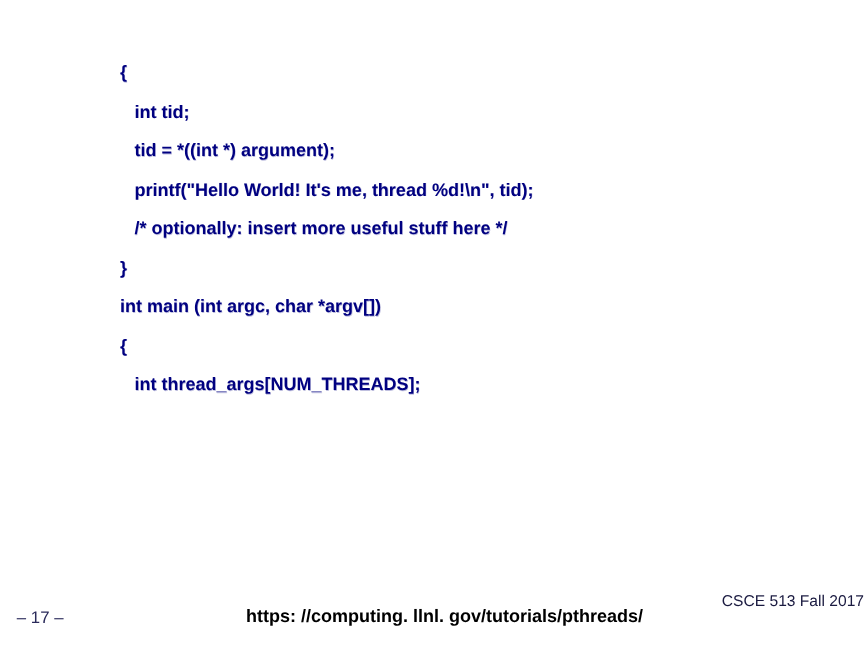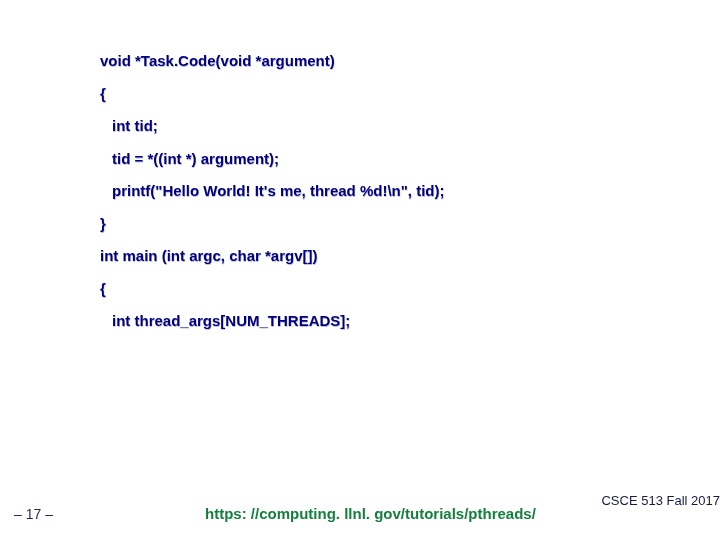--- a/index.html
+++ b/index.html
@@ -39,40 +39,40 @@
     .page-num {
       position: absolute;
       left: 14px;
       bottom: 0;
     }
     .url {
       position: absolute;
       left: 205px;
       bottom: 0;
       font-weight: bold;
-      color: #15803d;
+      color: #000000;
       font-size: 15px;
     }
     .course {
       position: absolute;
       right: 0;
       bottom: 14px;
       font-size: 13px;
       color: #1a1a40;
     }
   </style>
 </head>
 <body>
 
 <div class="content">
-  <div class="code-line">void *Task.Code(void *argument)</div>
   <div class="code-line">{</div>
   <div class="code-line indented">int tid;</div>
   <div class="code-line indented">tid = *((int *) argument);</div>
   <div class="code-line indented">printf("Hello World! It's me, thread %d!\n", tid);</div>
+  <div class="code-line indented">/* optionally: insert more useful stuff here */</div>
   <div class="code-line">}</div>
   <div class="code-line">int main (int argc, char *argv[])</div>
   <div class="code-line">{</div>
   <div class="code-line indented">int thread_args[NUM_THREADS];</div>
 </div>
 
 <div class="footer">
   <span class="page-num">– 17 –</span>
   <span class="url">https: //computing. llnl. gov/tutorials/pthreads/</span>
   <span class="course">CSCE 513 Fall 2017</span>

